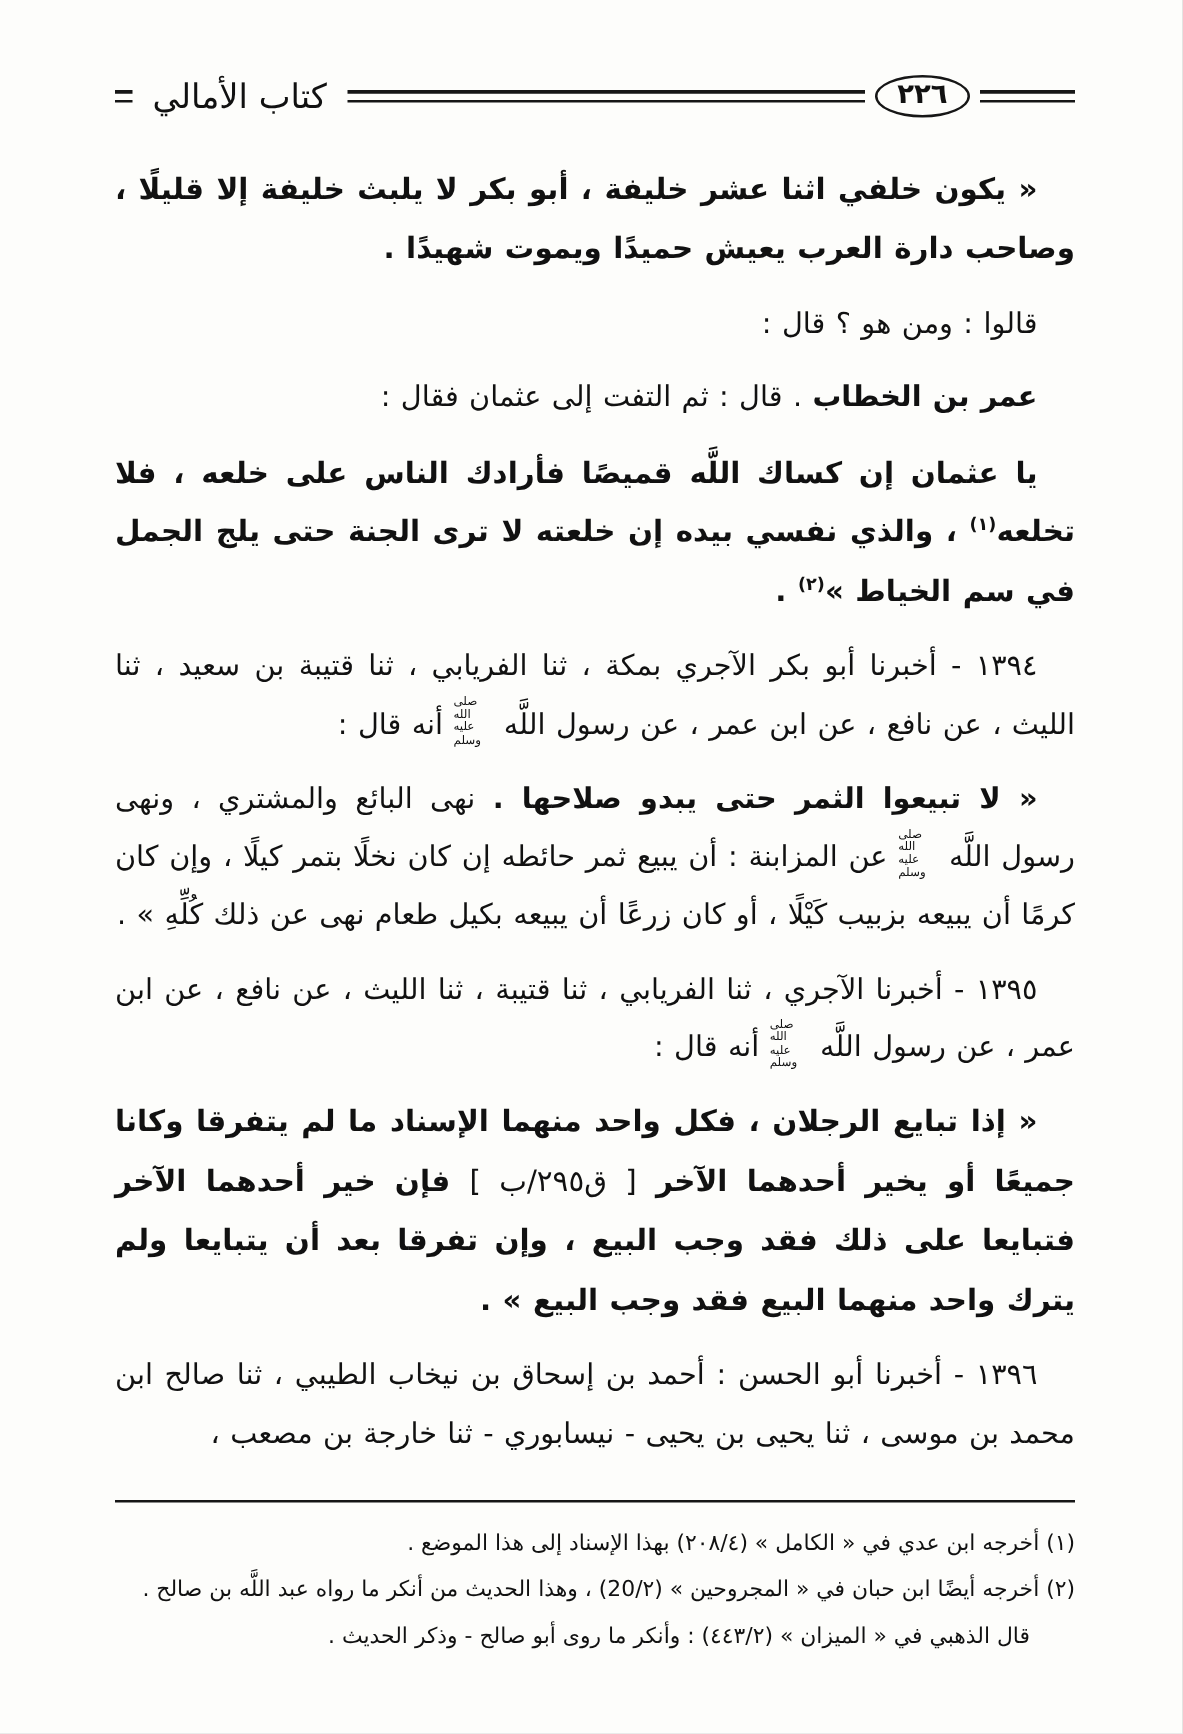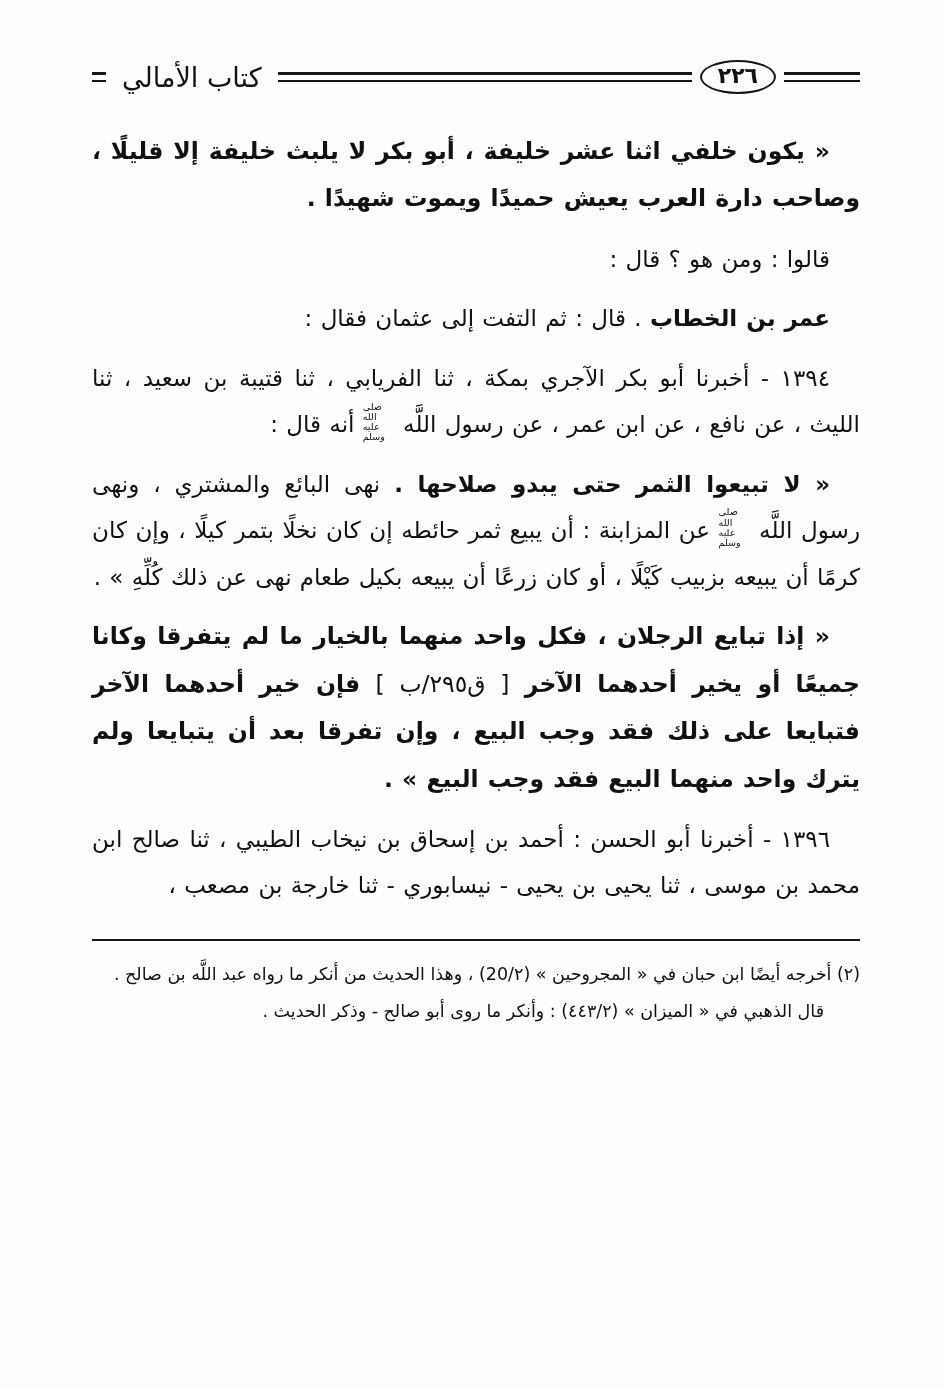--- a/index.html
+++ b/index.html
@@ -65,26 +65,29 @@
     <div class="pagenum-oval">٢٢٦</div>
     <div class="dline dline-flex"></div>
     <div class="hdr-title">كتاب الأمالي</div>
     <div class="dline dline-stub-l"></div>
   </div>
 
   <div class="bodytxt">
       <p class="para q"><span class="bold">« يكون خلفي اثنا عشر خليفة ، أبو بكر لا يلبث خليفة إلا قليلًا ، وصاحب دارة العرب يعيش حميدًا ويموت شهيدًا .</span></p>
       <p class="para"><span class="reg">قالوا : ومن هو ؟ قال :</span></p>
       <p class="para"><span class="bold">عمر بن الخطاب</span><span class="reg"> . قال : ثم التفت إلى عثمان فقال :</span></p>
+      <p class="para q"><span class="bold">يا عثمان إن كساك اللَّه قميصًا فأرادك الناس على خلعه ، فلا تخلعه</span><span class="bold sup">(١)</span><span class="bold"> ، والذي نفسي بيده إن خلعته لا ترى الجنة حتى يلج الجمل في سم الخياط »</span><span class="bold sup">(٢)</span><span class="bold"> .</span></p>
       <p class="para"><span class="reg">١٣٩٤ - أخبرنا أبو بكر الآجري بمكة ، ثنا الفريابي ، ثنا قتيبة بن سعيد ، ثنا الليث ، عن نافع ، عن ابن عمر ، عن رسول اللَّه </span><span class="reg saw">صلى الله عليه وسلم</span><span class="reg"> أنه قال :</span></p>
       <p class="para"><span class="bold">« لا تبيعوا الثمر حتى يبدو صلاحها .</span><span class="reg"> نهى البائع والمشتري ، ونهى رسول اللَّه </span><span class="reg saw">صلى الله عليه وسلم</span><span class="reg"> عن المزابنة : أن يبيع ثمر حائطه إن كان نخلًا بتمر كيلًا ، وإن كان كرمًا أن يبيعه بزبيب كَيْلًا ، أو كان زرعًا أن يبيعه بكيل طعام نهى عن ذلك كُلِّهِ » .</span></p>
-      <p class="para q"><span class="bold">« إذا تبايع الرجلان ، فكل واحد منهما بالخيار ما لم يتفرقا وكانا جميعًا أو يخير أحدهما الآخر </span><span class="reg">[ ق٢٩٥/ب ]</span><span class="bold"> فإن خير أحدهما الآخر فتبايعا على ذلك فقد وجب البيع ، وإن تفرقا بعد أن يتبايعا ولم يترك واحد منهما البيع فقد وجب البيع » .</span></p>
+      <p class="para"><span class="reg">١٣٩٥ - أخبرنا الآجري ، ثنا الفريابي ، ثنا قتيبة ، ثنا الليث ، عن نافع ، عن ابن عمر ، عن رسول اللَّه </span><span class="reg saw">صلى الله عليه وسلم</span><span class="reg"> أنه قال :</span></p>
+      <p class="para q"><span class="bold">« إذا تبايع الرجلان ، فكل واحد منهما الإسناد ما لم يتفرقا وكانا جميعًا أو يخير أحدهما الآخر </span><span class="reg">[ ق٢٩٥/ب ]</span><span class="bold"> فإن خير أحدهما الآخر فتبايعا على ذلك فقد وجب البيع ، وإن تفرقا بعد أن يتبايعا ولم يترك واحد منهما البيع فقد وجب البيع » .</span></p>
       <p class="para"><span class="reg">١٣٩٦ - أخبرنا أبو الحسن : أحمد بن إسحاق بن نيخاب الطيبي ، ثنا صالح ابن محمد بن موسى ، ثنا يحيى بن يحيى - نيسابوري - ثنا خارجة بن مصعب ،</span></p>
     </div>
 
   <hr class="fn-sep">
 
   <div class="fnlist">
+      <p class="footnote">(١) أخرجه ابن عدي في « الكامل » (٢٠٨/٤) بهذا الإسناد إلى هذا الموضع .</p>
       <p class="footnote">(٢) أخرجه أيضًا ابن حبان في « المجروحين » (20/٢) ، وهذا الحديث من أنكر ما رواه عبد اللَّه بن صالح .</p>
       <p class="footnote fn-indent">قال الذهبي في « الميزان » (٤٤٣/٢) : وأنكر ما روى أبو صالح - وذكر الحديث .</p>
     </div>
 
 </div>
 
 </body></html>

